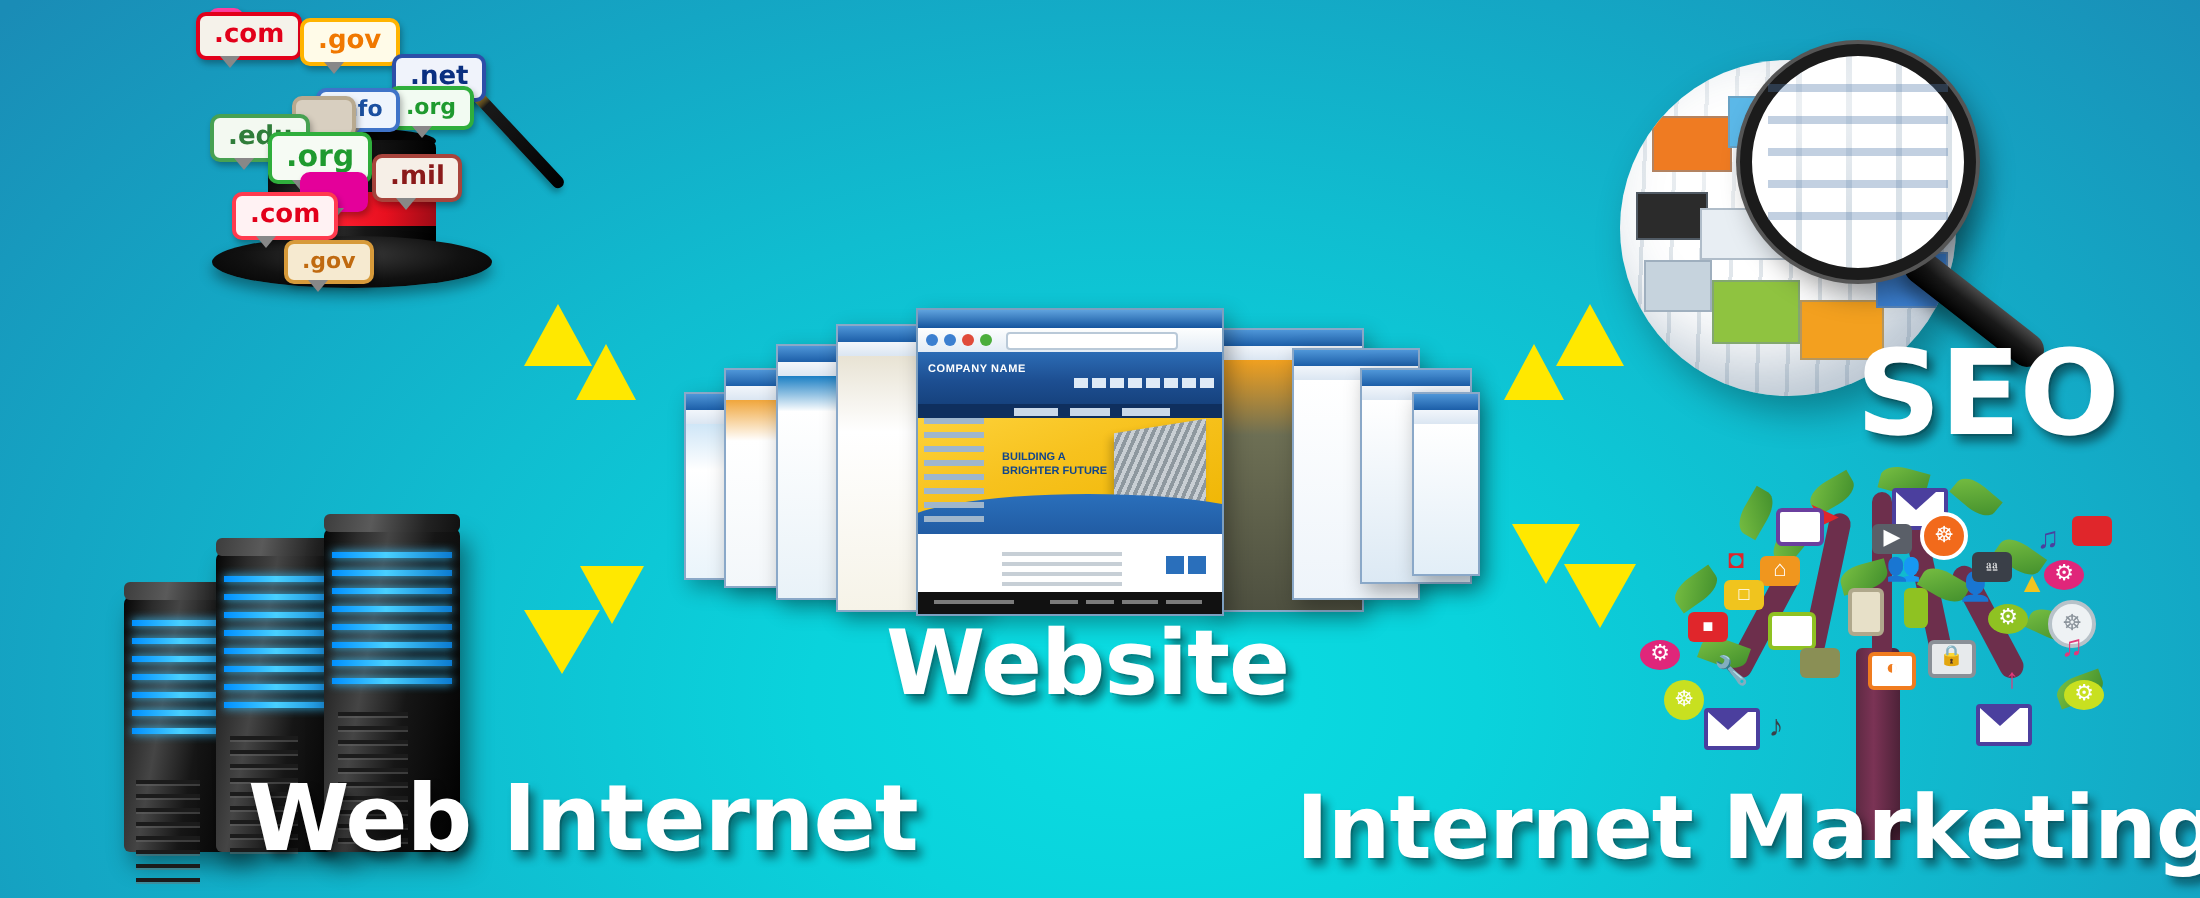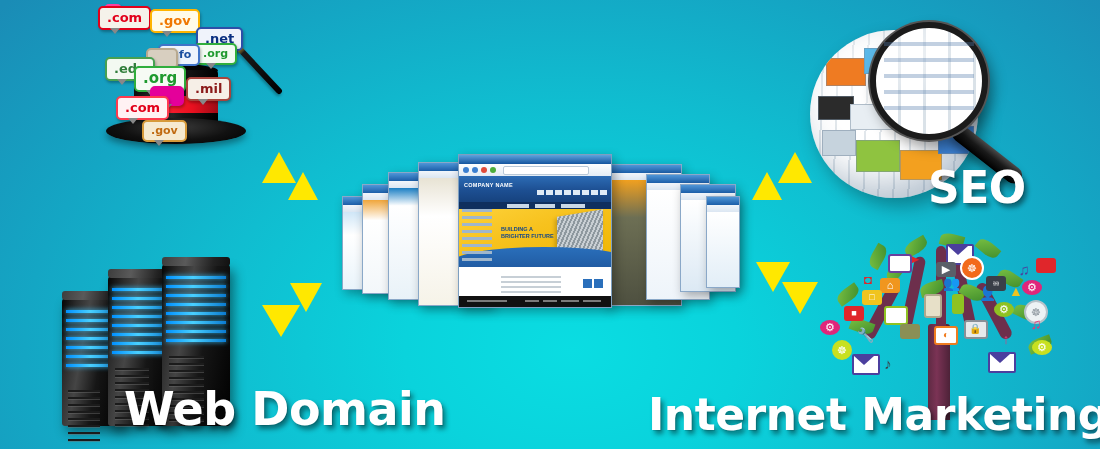--- a/index.html
+++ b/index.html
@@ -21,21 +21,21 @@
     font-weight:bold;
     font-family:"DejaVu Sans","Liberation Sans",sans-serif;
     letter-spacing:-0.5px;
     text-shadow:3px 4px 5px rgba(0,0,0,.45), 1px 1px 0 rgba(0,0,0,.12);
     white-space:nowrap;
     z-index:40;
   }
   #cap-domain{left:28px;top:157px;font-size:45px;}
   #cap-hosting{left:124px;top:382px;font-size:46px;}
   #cap-website{left:443px;top:305px;font-size:45px;}
-  #cap-seo{left:928px;top:162px;font-size:44px;}
+  #cap-seo{left:928px;top:162px;font-size:59px;}
   #cap-marketing{left:648px;top:389px;font-size:44px;}
 
   
   .arrow-pair{position:absolute;z-index:20;}
   .tri{position:absolute;width:0;height:0;}
 
   
   #arrow-dw{left:262px;top:150px;width:62px;height:62px;}
   #arrow-dw .t1{border-left:17px solid transparent;border-right:17px solid transparent;border-bottom:31px solid #ffe800;left:0;top:2px;}
   #arrow-dw .t2{border-left:15px solid transparent;border-right:15px solid transparent;border-bottom:28px solid #ffe800;left:26px;top:22px;}
@@ -301,21 +301,21 @@
           <i></i>
           <i></i>
           <i></i>
           <i></i>
           <i></i>
           <i></i>
       </div>
     </div>
   </div>
 
-  <div class="caption" id="cap-hosting">Web Domain</div>
+  <div class="caption" id="cap-hosting">Web Internet</div>
 
   <div id="browsers">
 
     <div class="win" style="left:2px;top:44px;width:48px;height:92px;">
       <div class="tb"></div>
       <div class="tb2"></div>
       <div class="body" style="background:linear-gradient(180deg,#cfe6f7 0%,#ffffff 30%,#eaf4fb 100%);"></div>
     </div>
     <div class="win" style="left:22px;top:32px;width:56px;height:108px;">
       <div class="tb"></div>
@@ -409,20 +409,21 @@
           <i style="left:8px;width:40px;"></i>
           <i style="left:66px;width:14px;"></i>
           <i style="left:84px;width:14px;"></i>
           <i style="left:102px;width:18px;"></i>
           <i style="left:124px;width:18px;"></i>
         </div>
       </div>
     </div>
   </div>
 
+  <div class="caption" id="cap-website">Website</div>
 
   <div id="seo-group">
     <div class="sphere">
       <div class="sq" style="left:16px;top:28px;width:38px;height:26px;background:#ef7b22;"></div>
       <div class="sq" style="left:8px;top:66px;width:34px;height:22px;background:#2b2b2b;"></div>
       <div class="sq" style="left:12px;top:100px;width:32px;height:24px;background:#c6d3dd;"></div>
       <div class="sq" style="left:46px;top:110px;width:42px;height:30px;background:#8fc340;"></div>
       <div class="sq" style="left:90px;top:120px;width:40px;height:28px;background:#f3a01f;"></div>
       <div class="sq" style="left:128px;top:96px;width:34px;height:26px;background:#3b7fd0;"></div>
       <div class="sq" style="left:54px;top:18px;width:38px;height:24px;background:#5bb8e8;"></div>

